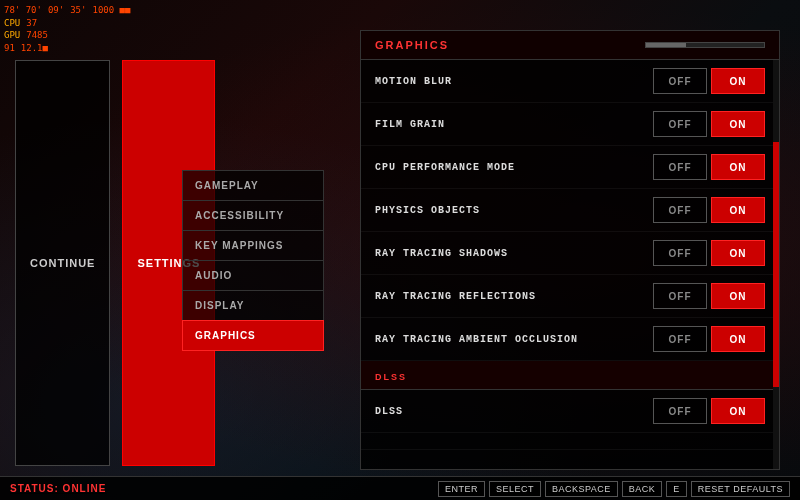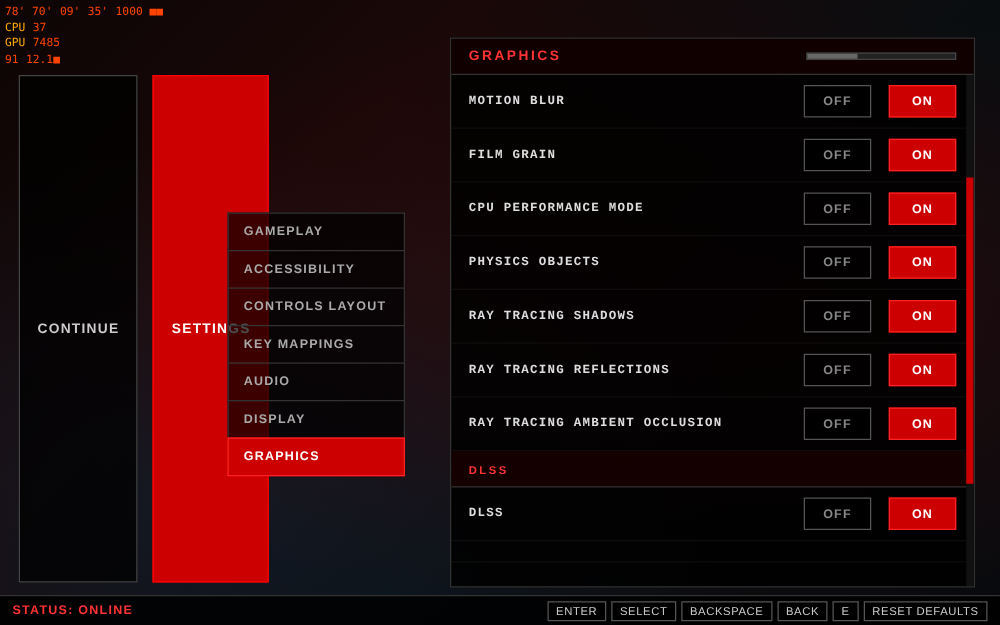--- a/index.html
+++ b/index.html
@@ -218,21 +218,21 @@
       color: #ddd;
       font-size: 10px;
       font-weight: bold;
       letter-spacing: 1px;
       text-transform: uppercase;
       font-family: Liberation Mono, monospace;
     }
 
     .toggle-group {
       display: flex;
-      gap: 14px;
+      gap: 4px;
     }
 
     .toggle-btn {
       width: 54px;
       height: 26px;
       border: 1px solid #444;
       background: rgba(0,0,0,0.6);
       color: #888;
       font-size: 10px;
       font-weight: bold;
@@ -316,21 +316,20 @@
 
 <div class="main-container">
   <div style="flex:1;"></div>
   <button class="menu-btn">CONTINUE</button>
   <button class="menu-btn active">SETTINGS</button>
 </div>
 
 <div class="sidebar">
   <div class="sidebar-item">GAMEPLAY</div>
   <div class="sidebar-item">ACCESSIBILITY</div>
-  <div class="sidebar-item">CONTROLS LAYOUT</div>
   <div class="sidebar-item">KEY MAPPINGS</div>
   <div class="sidebar-item">AUDIO</div>
   <div class="sidebar-item">DISPLAY</div>
   <div class="sidebar-item active">GRAPHICS</div>
 </div>
 
 <div class="settings-panel">
   <div class="panel-header">
     <span class="panel-title">GRAPHICS</span>
     <div class="scroll-indicator">

